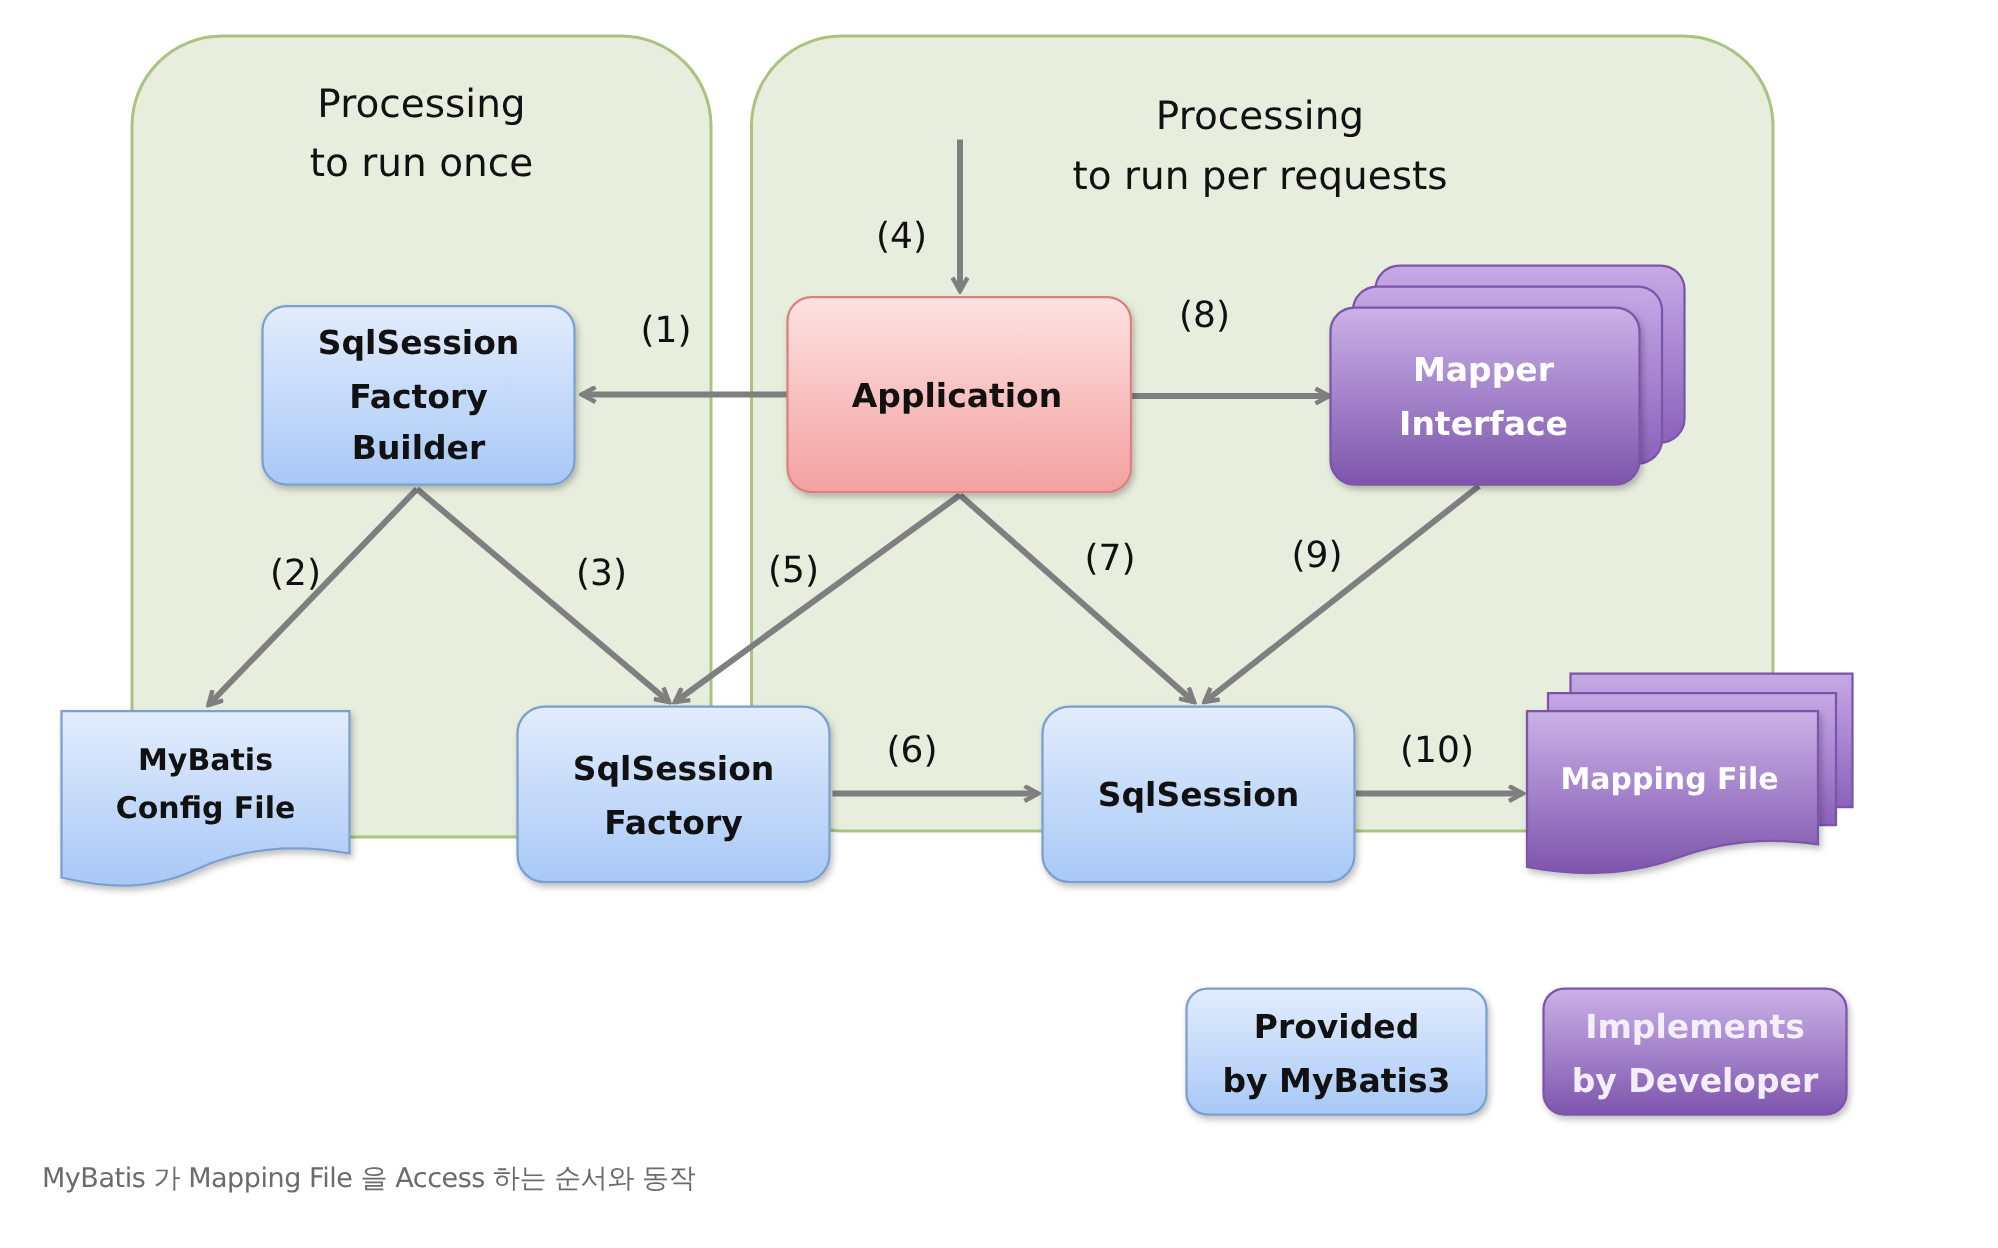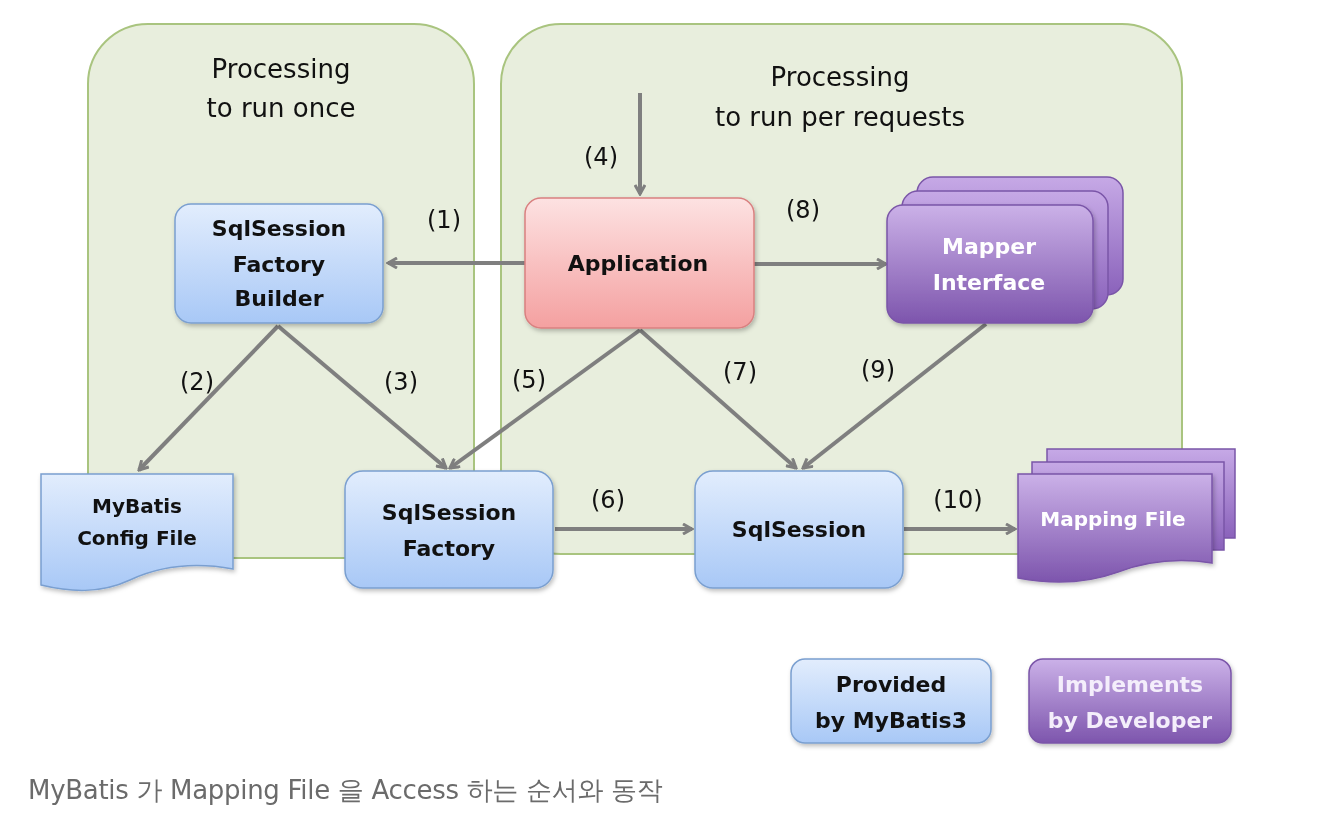--- a/index.html
+++ b/index.html
@@ -1,19 +1,19 @@
 <!DOCTYPE html>
 <html><head>
 <meta charset="utf-8">
 <style>
   html, body { margin:0; padding:0; background:#ffffff; }
   body { width:1332px; height:832px; position:relative; overflow:hidden; font-family:"Liberation Sans", sans-serif; }
   #diagram { position:absolute; left:0; top:0; width:1332px; height:760px; }
   .lbl { font-family:"DejaVu Sans", sans-serif; }
-  .caption { position:absolute; left:28px; top:773px; font-size:26px; color:#6b6b6b; font-family:"DejaVu Sans", sans-serif; letter-spacing:-0.3px; }
+  .caption { position:absolute; left:28px; top:773px; font-size:18px; color:#6b6b6b; font-family:"DejaVu Sans", sans-serif; letter-spacing:-0.3px; }
 </style>
 </head>
 <body>
 
 <svg id="diagram" viewBox="0 0 1332 760" xmlns="http://www.w3.org/2000/svg">
   <defs>
     <linearGradient id="gBlue" x1="0" y1="0" x2="0" y2="1">
       <stop offset="0" stop-color="#e2edfd"></stop>
       <stop offset="1" stop-color="#a8c8f6"></stop>
     </linearGradient>

